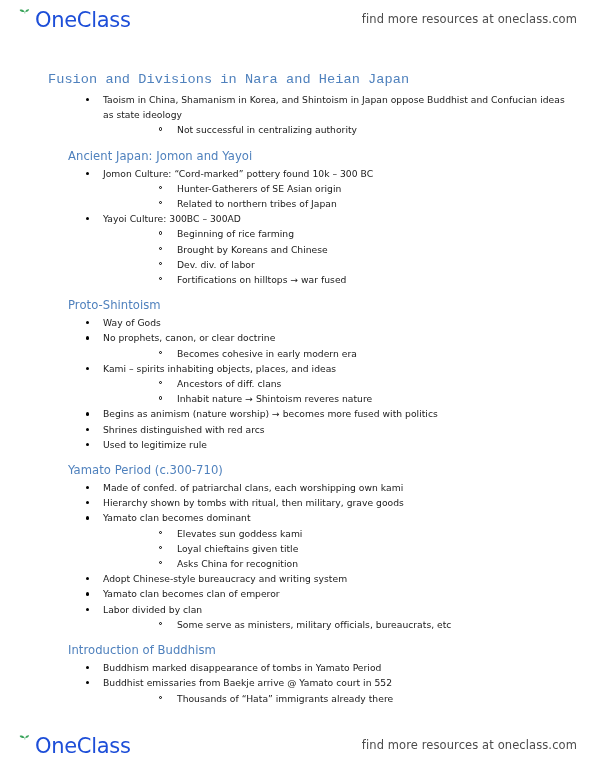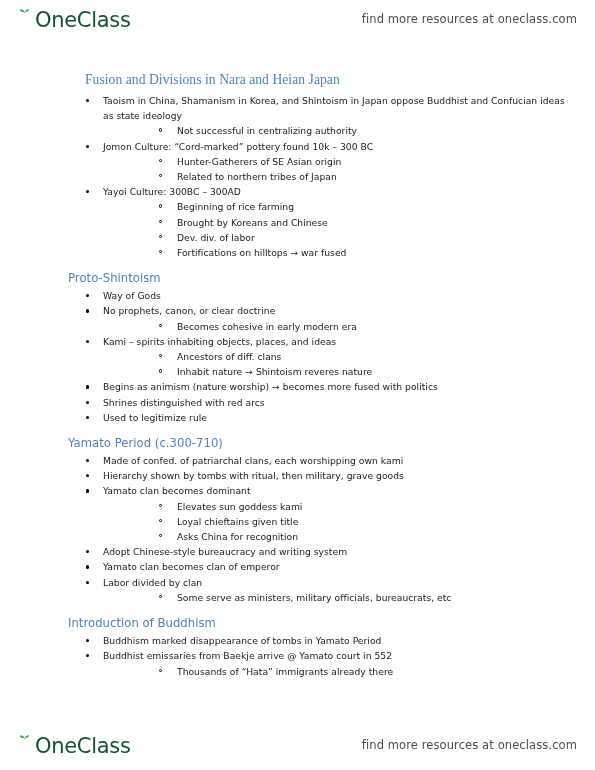--- a/index.html
+++ b/index.html
@@ -41,21 +41,21 @@
     position: relative;
     width: 22px;
     height: 22px;
     margin-right: 0px;
   }
   .brand-mark svg { display: block; }
   .brand-text {
     font-family: "DejaVu Sans", sans-serif;
     font-size: 21px;
     letter-spacing: -0.3px;
-    color: #14532d;
+    color: #1d4ed8;
     font-weight: 400;
     margin-left: -1px;
     position: relative;
     top: 1px;
   }
 
   .promo {
     font-family: "DejaVu Sans", sans-serif;
     font-size: 11.5px;
     color: #4c4c4c;
@@ -66,26 +66,26 @@
   
   .doc {
     position: absolute;
     top: 72px;
     left: 0;
     width: 595px;
   }
 
   .h1 {
     color: #4f81bd;
-    font-family: Liberation Serif, serif;
+    font-family: Liberation Mono, monospace;
     font-size: 13.6px;
     font-weight: 400;
     letter-spacing: 0.05px;
     margin: 0 0 5px 0;
-    padding-left: 85px;
+    padding-left: 48px;
   }
   .h2 {
     color: #4f81bd;
     font-family: "DejaVu Sans", sans-serif;
     font-size: 11.6px;
     font-weight: 400;
     letter-spacing: 0.05px;
     margin: 11px 0 3px 0;
     padding-left: 68px;
   }
@@ -163,20 +163,21 @@
 
   <ul class="lvl">
     <li class="item l1">
       <span class="txt">Taoism in China, Shamanism in Korea, and Shintoism in Japan oppose Buddhist and Confucian ideas as state ideology</span>
     </li>
     <li class="item l2">
       <span class="txt">Not successful in centralizing authority</span>
     </li>
   </ul>
 
+  <h2 class="h2">Ancient Japan: Jomon and Yayoi</h2>
   <ul class="lvl">
     <li class="item l1">
         <span class="txt">Jomon Culture: “Cord-marked” pottery found 10k – 300 BC</span>
       </li>
     <li class="item l2">
         <span class="txt">Hunter-Gatherers of SE Asian origin</span>
       </li>
     <li class="item l2">
         <span class="txt">Related to northern tribes of Japan</span>
       </li>

